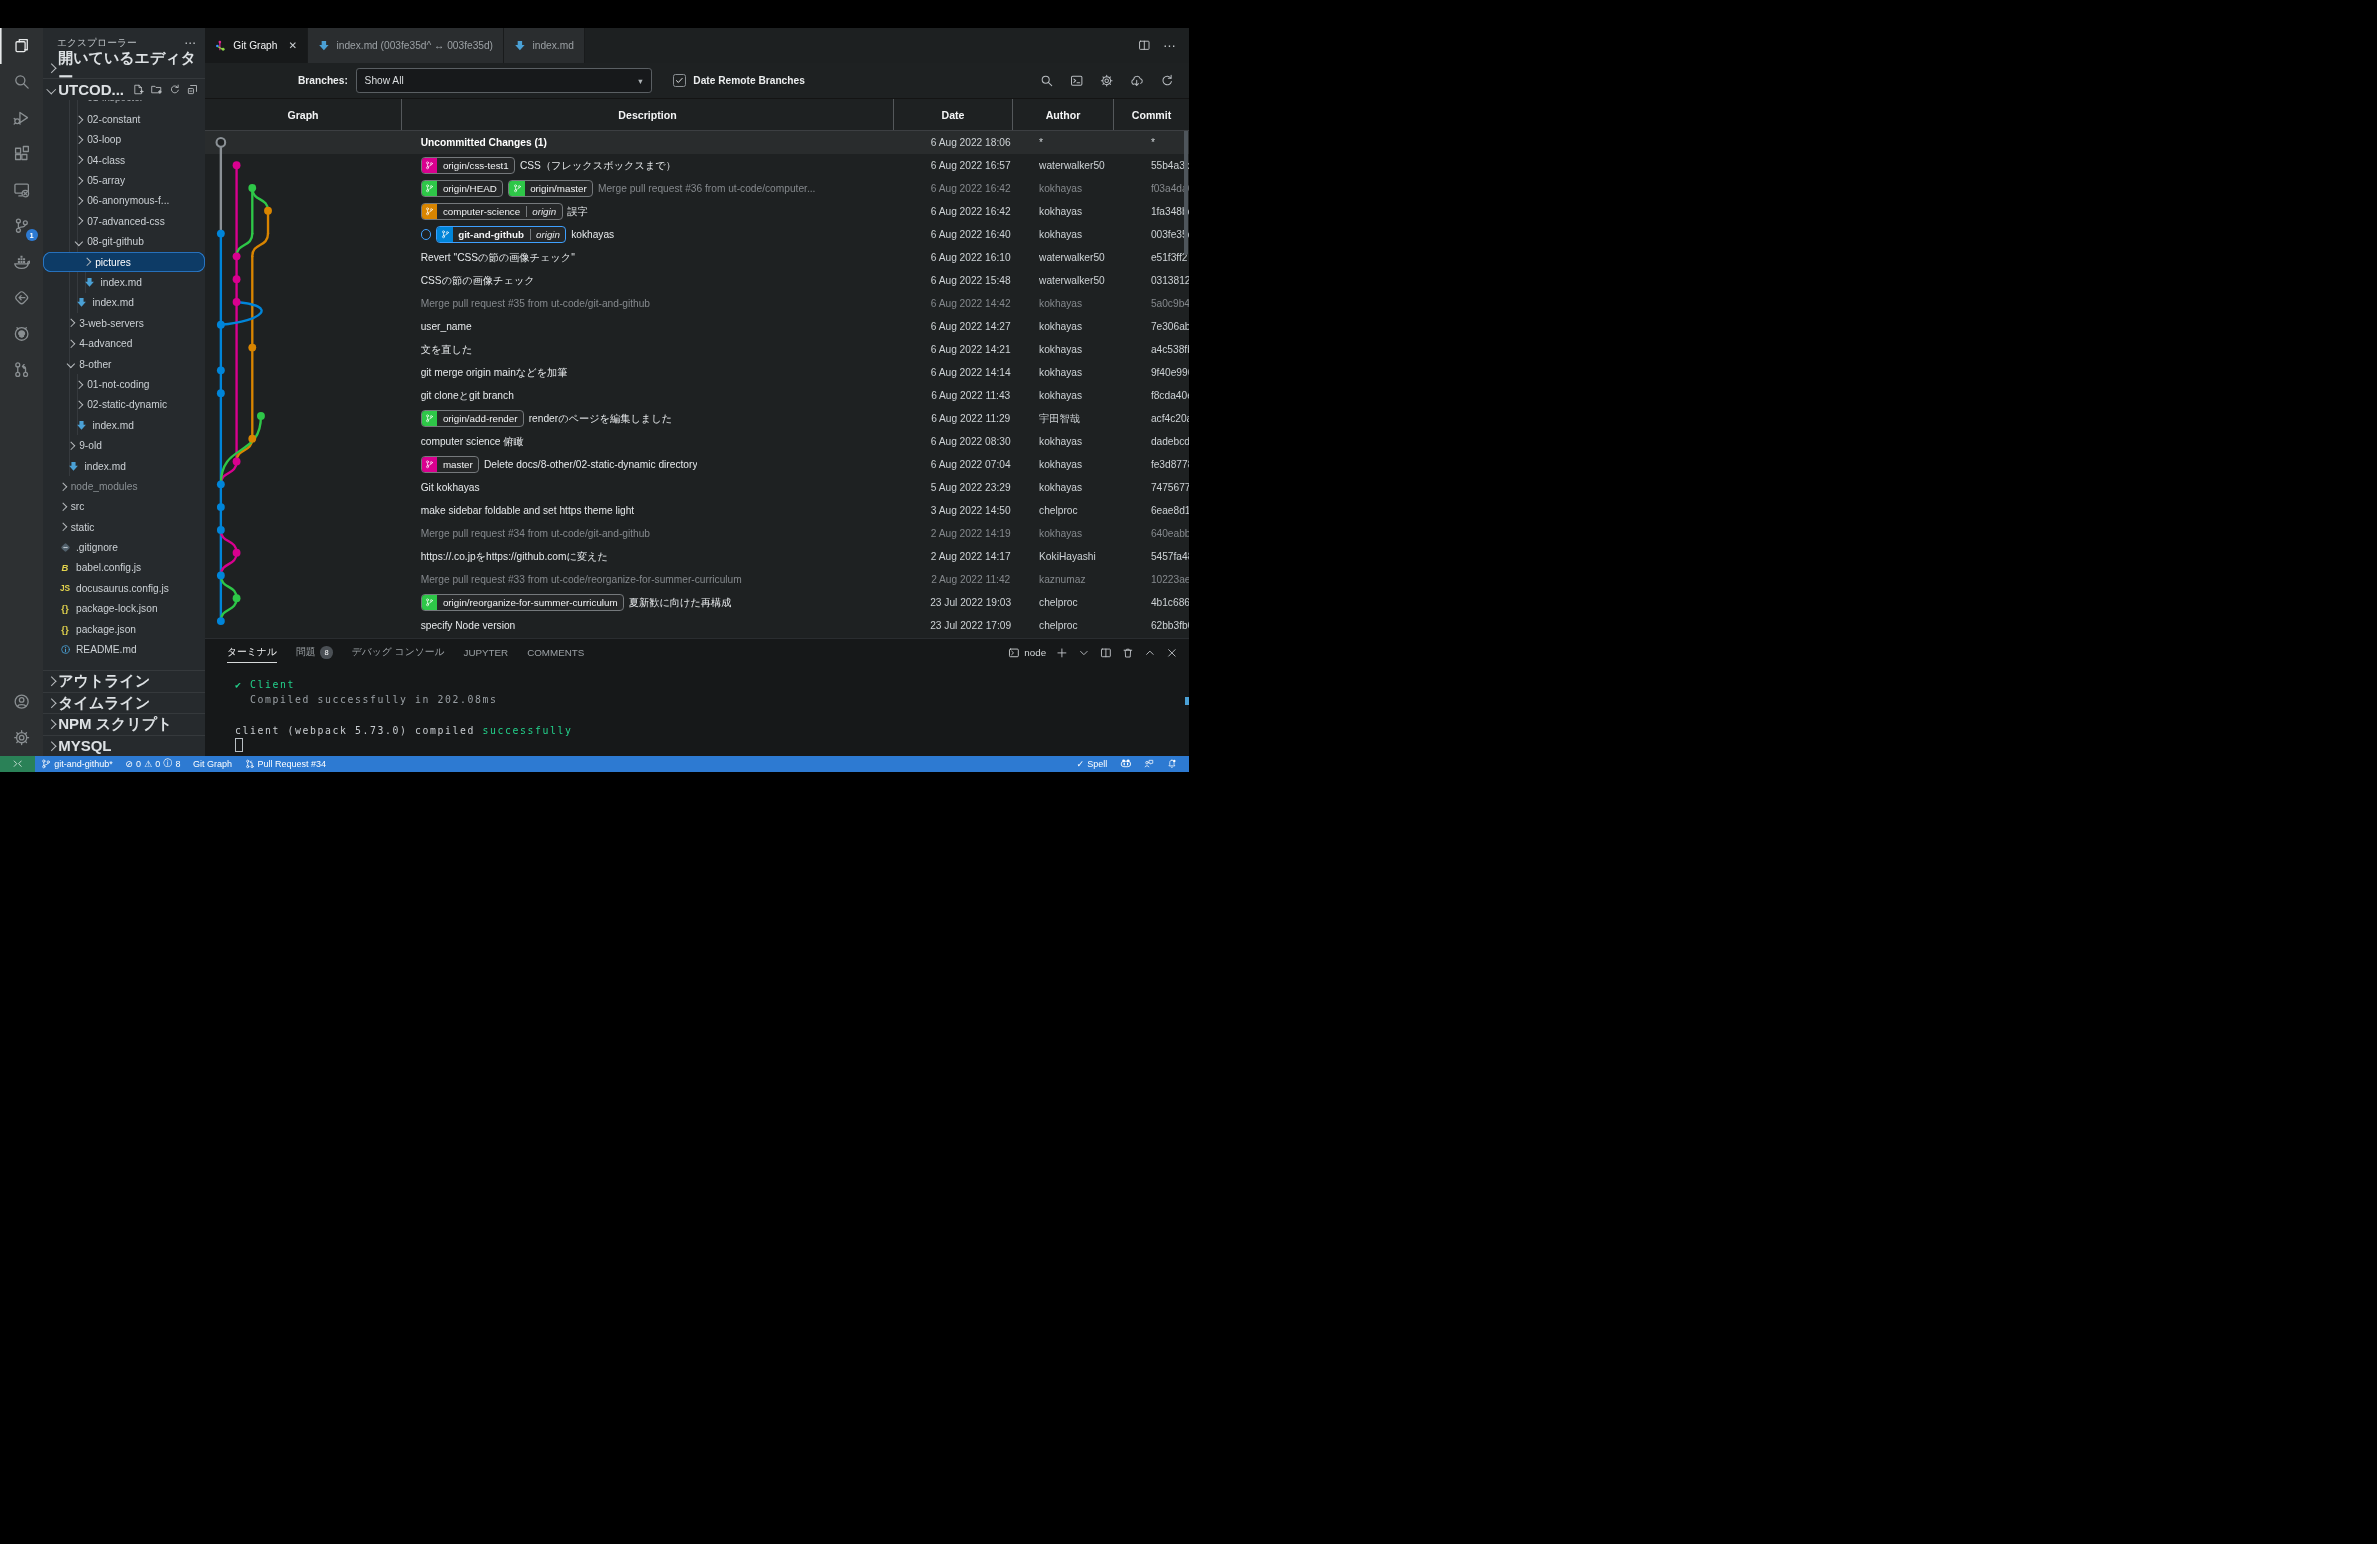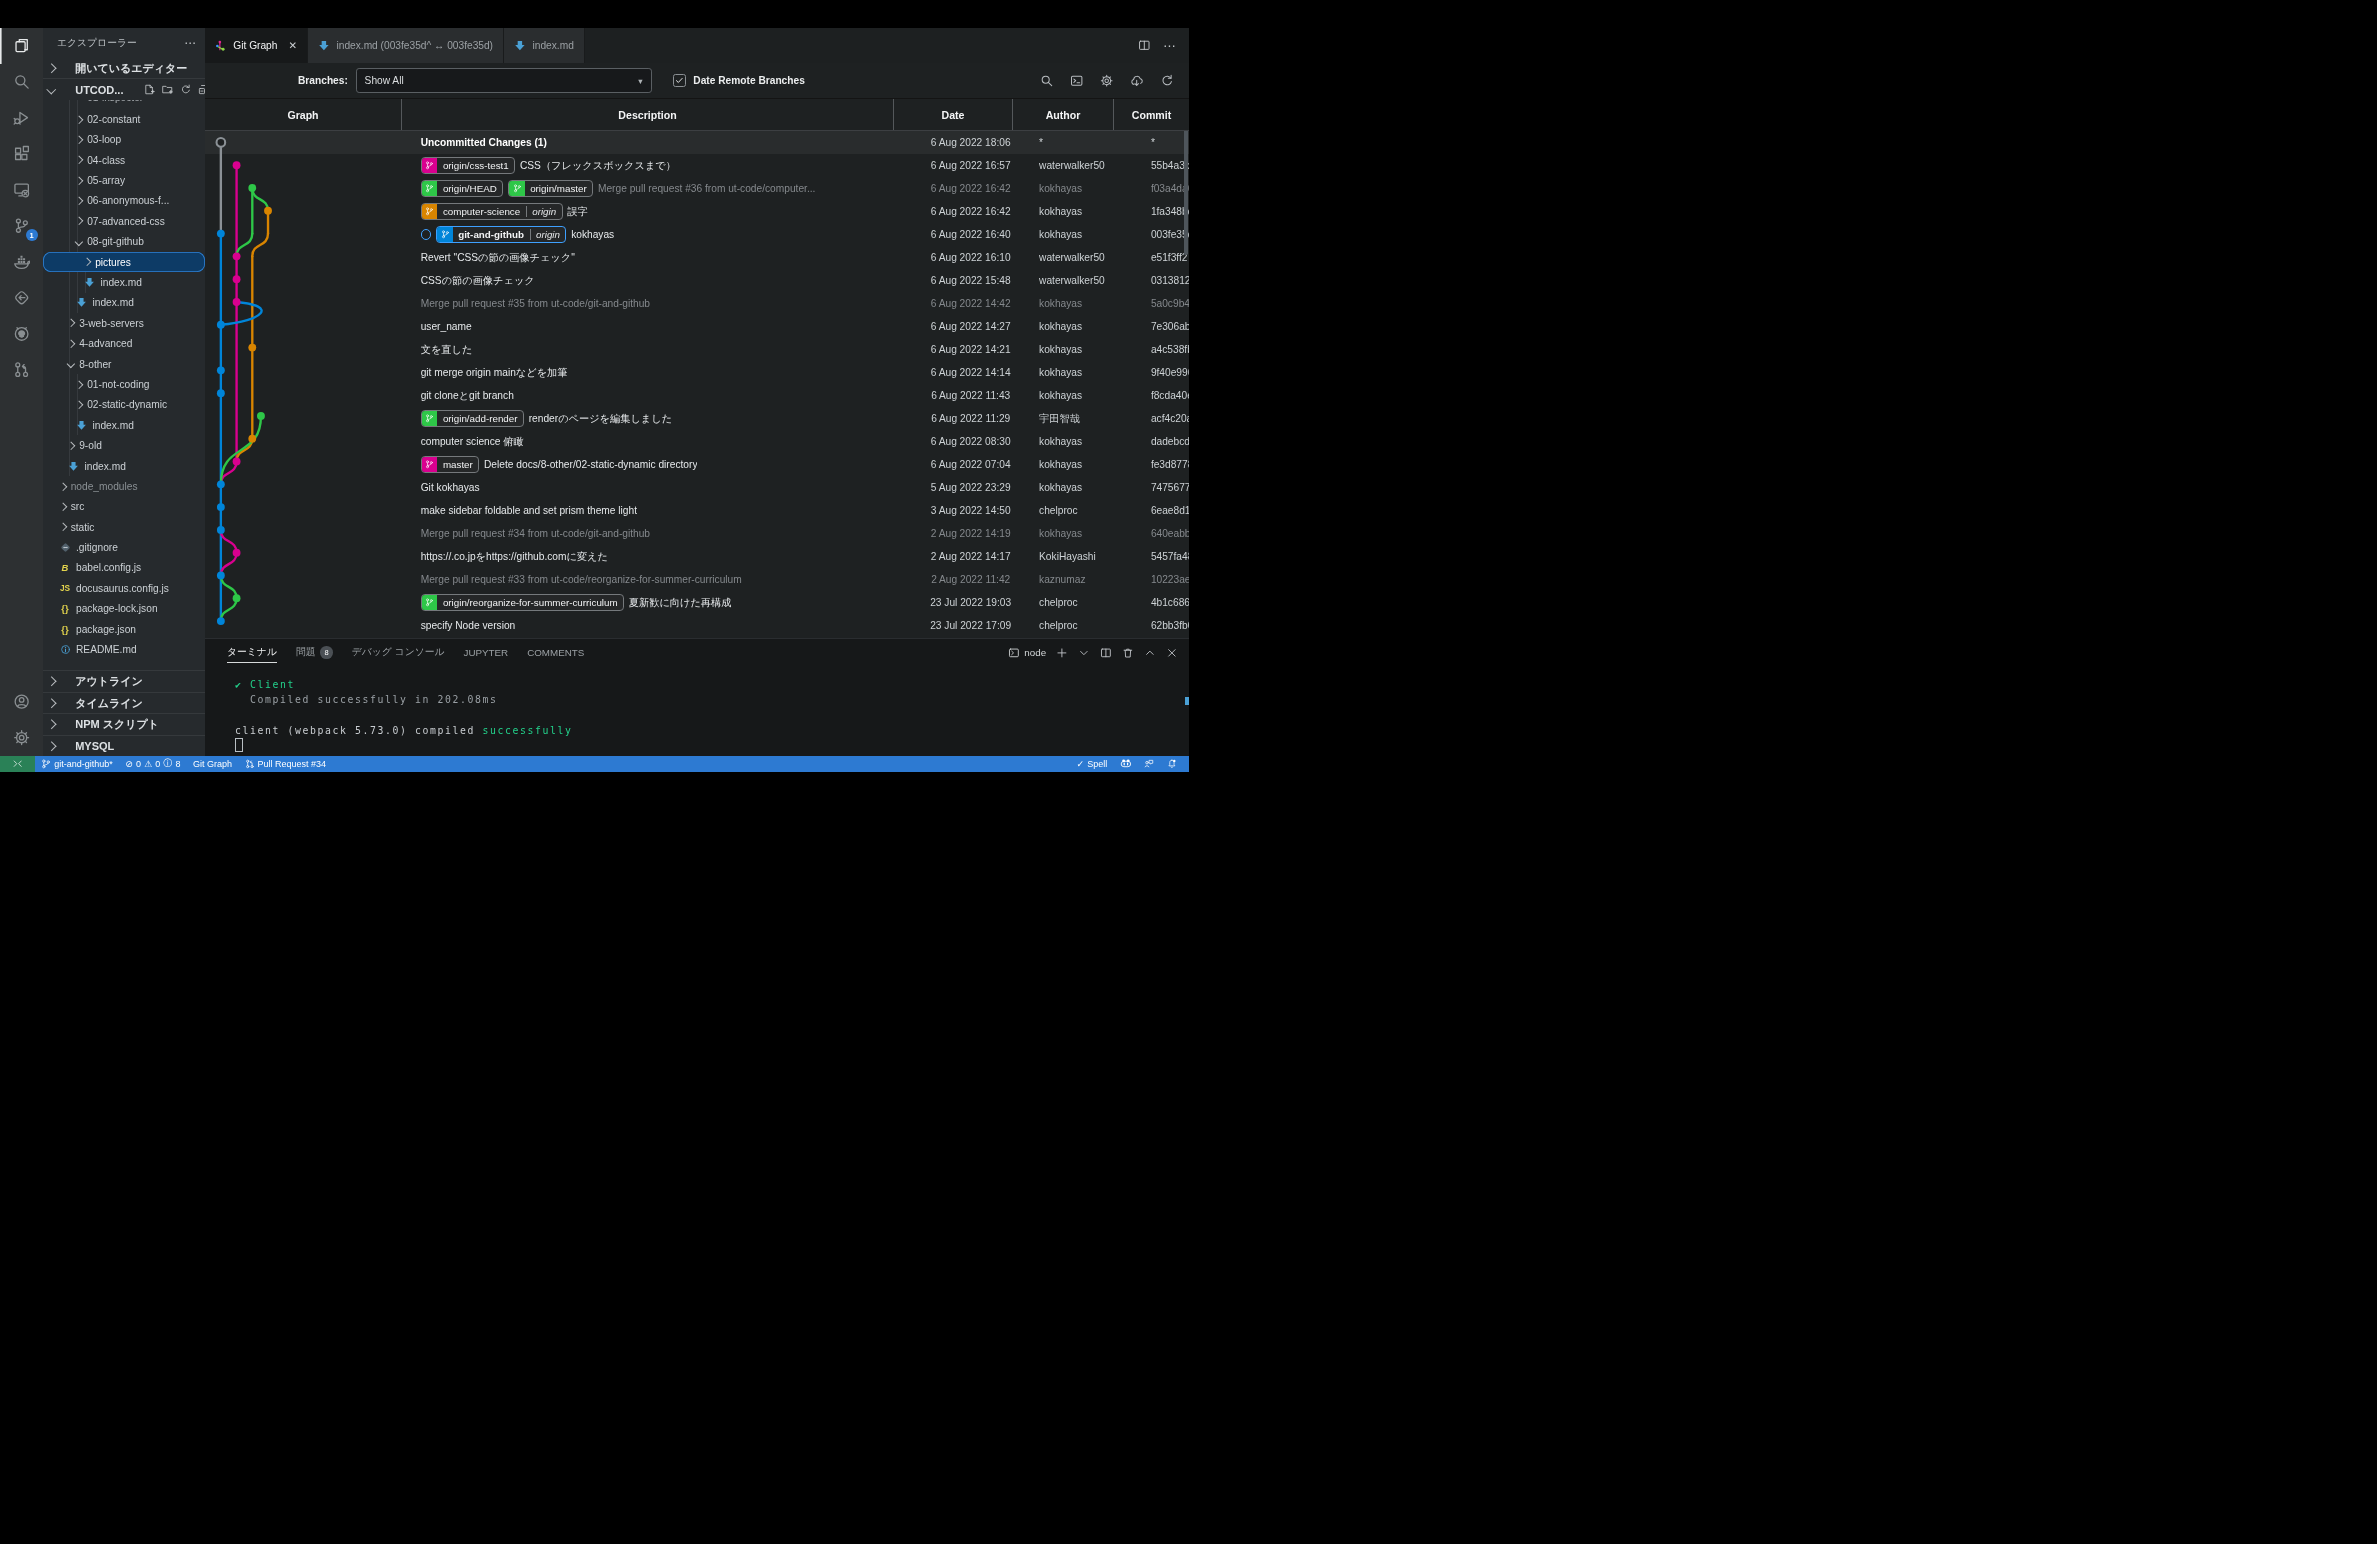--- a/index.html
+++ b/index.html
@@ -14,21 +14,21 @@
   .act-item{position:relative;width:43px;height:36px;display:flex;align-items:center;justify-content:center;color:#8a8f92;}
   .act-item.active{color:#e7e9ea;box-shadow:inset 1.6px 0 0 #e7e9ea;}
   .act-item .ico{width:17.3px;height:17.3px;}
   .act-badge{position:absolute;right:5.5px;bottom:3.1px;width:11.8px;height:11.8px;border-radius:50%;background:#2d7ad2;color:#fff;
     font-size:7.5px;display:flex;align-items:center;justify-content:center;font-weight:bold;}
   #act-bottom{margin-top:auto;}
   
   #sidebar{position:absolute;left:43px;top:28px;width:162px;height:728px;background:#262a2d;display:flex;flex-direction:column;overflow:hidden;}
   .side-title{height:30px;display:flex;align-items:center;padding:0 7.9px 0 14px;color:#bcc1c5;font-size:9.8px;}
   .side-title .more{margin-left:auto;color:#c5c9cc;font-size:11.8px;letter-spacing:0.8px;}
-  .sec-head{height:20.4px;display:flex;align-items:center;gap:21px;padding-left:3.1px;color:#dde1e4;font-size:11px;font-weight:bold;border-top:0.8px solid #35393c;}
+  .sec-head{height:20.4px;display:flex;align-items:center;gap:4px;padding-left:3.1px;color:#dde1e4;font-size:15px;font-weight:bold;border-top:0.8px solid #35393c;}
   .sec-head .chev{margin-left:1.6px;}
   .ws-actions{margin-left:auto;display:flex;gap:7px;margin-right:7px;color:#c3c7ca;}
   .ws-actions .ico{width:11px;height:11px;}
   .chev{width:5.5px;height:5.5px;border-right:1px solid #b9bdc0;border-bottom:1px solid #b9bdc0;display:inline-block;flex:none;}
   .chev.r{transform:rotate(-45deg);}
   .chev.d{transform:rotate(45deg);}
   #tree{overflow:hidden;}
   .trow{height:20.4px;display:flex;align-items:center;gap:5.5px;font-size:10.2px;color:#ccd1d5;position:relative;}
   .trow .chev{width:4.7px;height:4.7px;}
   .trow.dim{color:#8a9094;}
@@ -811,21 +811,21 @@
           <div class="crow">
             <div class="c-desc">
               <span class="txt">Git kokhayas</span>
             </div>
             <div class="c-date">5 Aug 2022 23:29</div>
             <div class="c-auth">kokhayas</div>
             <div class="c-hash">7475677a</div>
           </div>
           <div class="crow">
             <div class="c-desc">
-              <span class="txt">make sidebar foldable and set prism theme light</span>
+              <span class="txt">make sidebar foldable and set https theme light</span>
             </div>
             <div class="c-date">3 Aug 2022 14:50</div>
             <div class="c-auth">chelproc</div>
             <div class="c-hash">6eae8d1e</div>
           </div>
           <div class="crow dim">
             <div class="c-desc">
               <span class="txt">Merge pull request #34 from ut-code/git-and-github</span>
             </div>
             <div class="c-date">2 Aug 2022 14:19</div>

